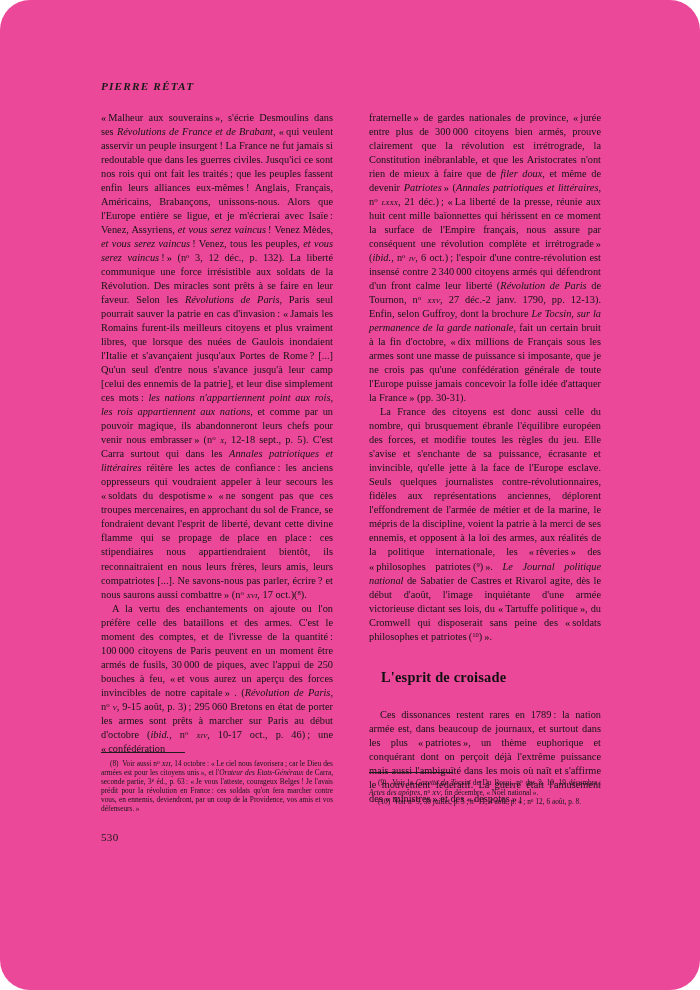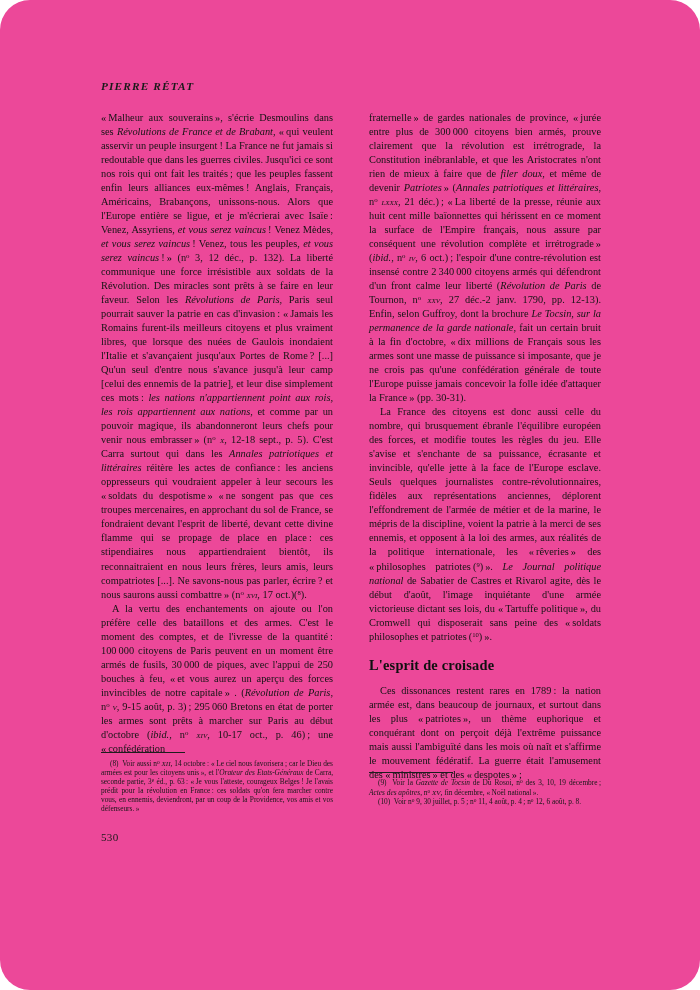--- a/index.html
+++ b/index.html
@@ -77,21 +77,21 @@
     line-height: 0;
   }
   .ord {
     font-size: 6.9px;
     vertical-align: 0.45em;
     line-height: 0;
   }
 
   
   h2.section {
-    margin: 0;
+    margin: 12px;
     padding: 0;
     font-size: 14.4px;
     font-weight: bold;
     line-height: 17px;
     color: #101010;
     letter-spacing: 0.2px;
   }
   .section-gap-before { height: 13px; }
   .section-gap-after  { height: 10px; }
 

